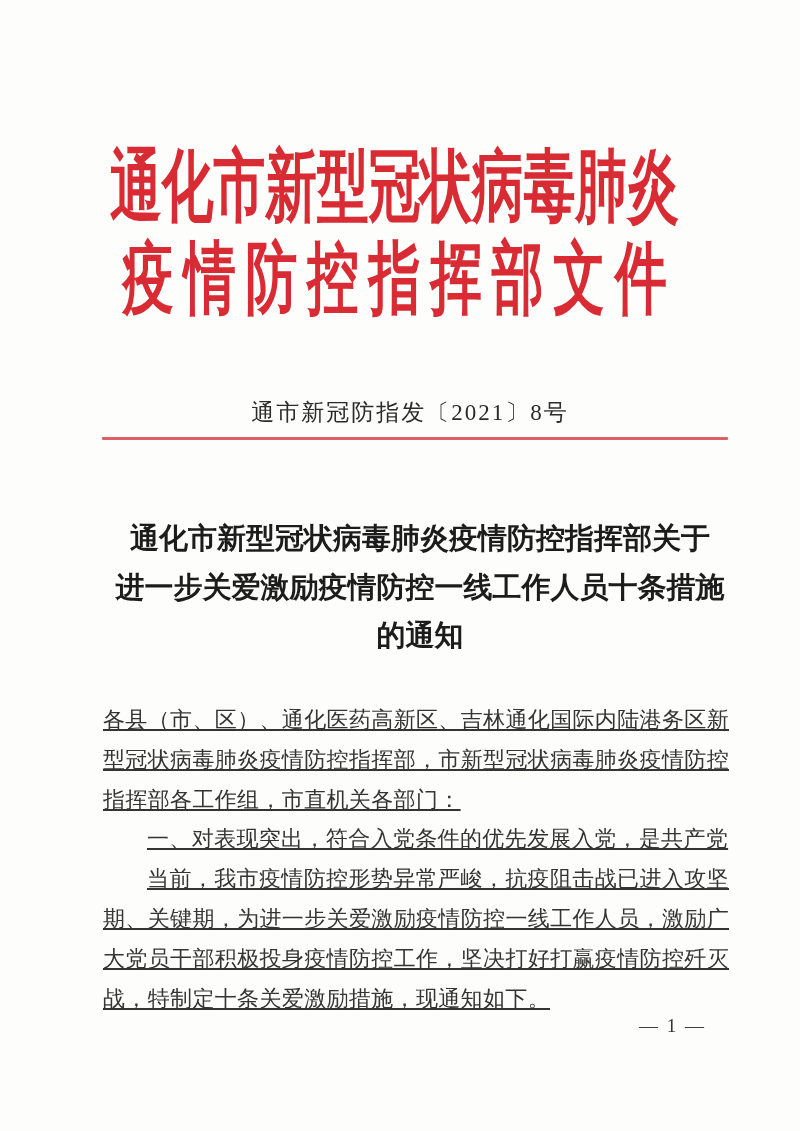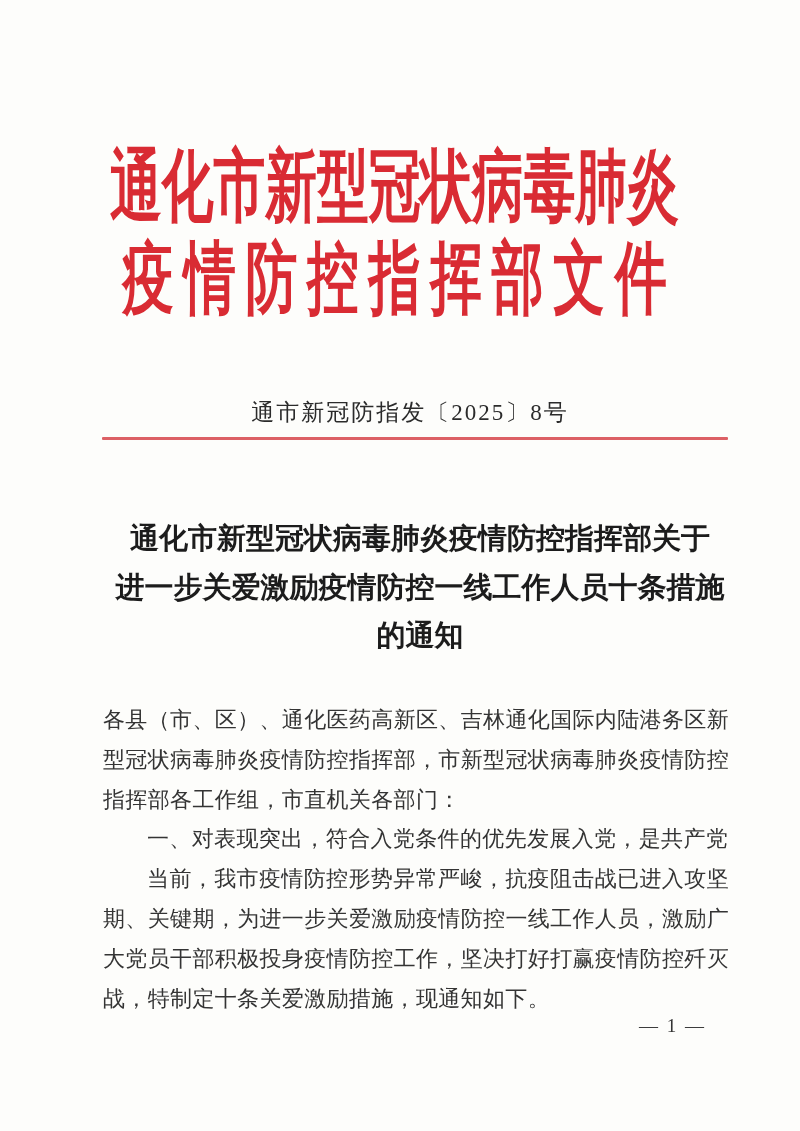--- a/index.html
+++ b/index.html
@@ -55,20 +55,21 @@
     line-height:48.5px;color:var(--title-ink);
   }
   .title-line{display:block;}
   
   .doc-body{
     position:absolute;top:700px;left:103px;width:626px;
     font-size:22px;line-height:39.8px;
     letter-spacing:0.35px;
     color:var(--ink);
     text-align:justify;
+    text-decoration:underline;
   }
   .para{margin:0;padding:0;}
   .para.indent{text-indent:2em;}
   
   .page-number{
     position:absolute;top:1014px;right:94px;
     font-size:19px;line-height:24px;
     letter-spacing:2px;color:#333333;
     white-space:nowrap;
   }
@@ -80,21 +81,21 @@
 
   <div class="letterhead">
     <div class="lh-line lh-line1">
       <span class="lh-text">通化市新型冠状病毒肺炎</span>
     </div>
     <div class="lh-line lh-line2">
       <span class="lh-text">疫情防控指挥部文件</span>
     </div>
   </div>
 
-  <div class="doc-number">通市新冠防指发〔2025〕8号</div>
+  <div class="doc-number">通市新冠防指发〔2021〕8号</div>
 
   <div class="red-rule"></div>
 
   <h1 class="doc-title">
     <span class="title-line">通化市新型冠状病毒肺炎疫情防控指挥部关于</span>
     <span class="title-line">进一步关爱激励疫情防控一线工作人员十条措施</span>
     <span class="title-line">的通知</span>
   </h1>
 
   <div class="doc-body">

